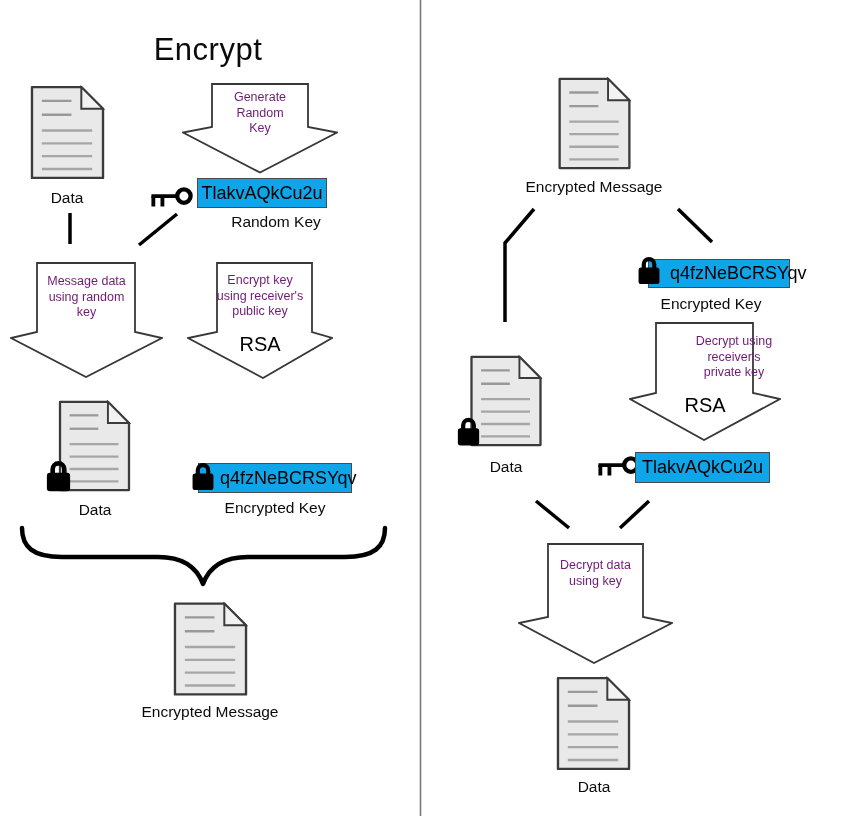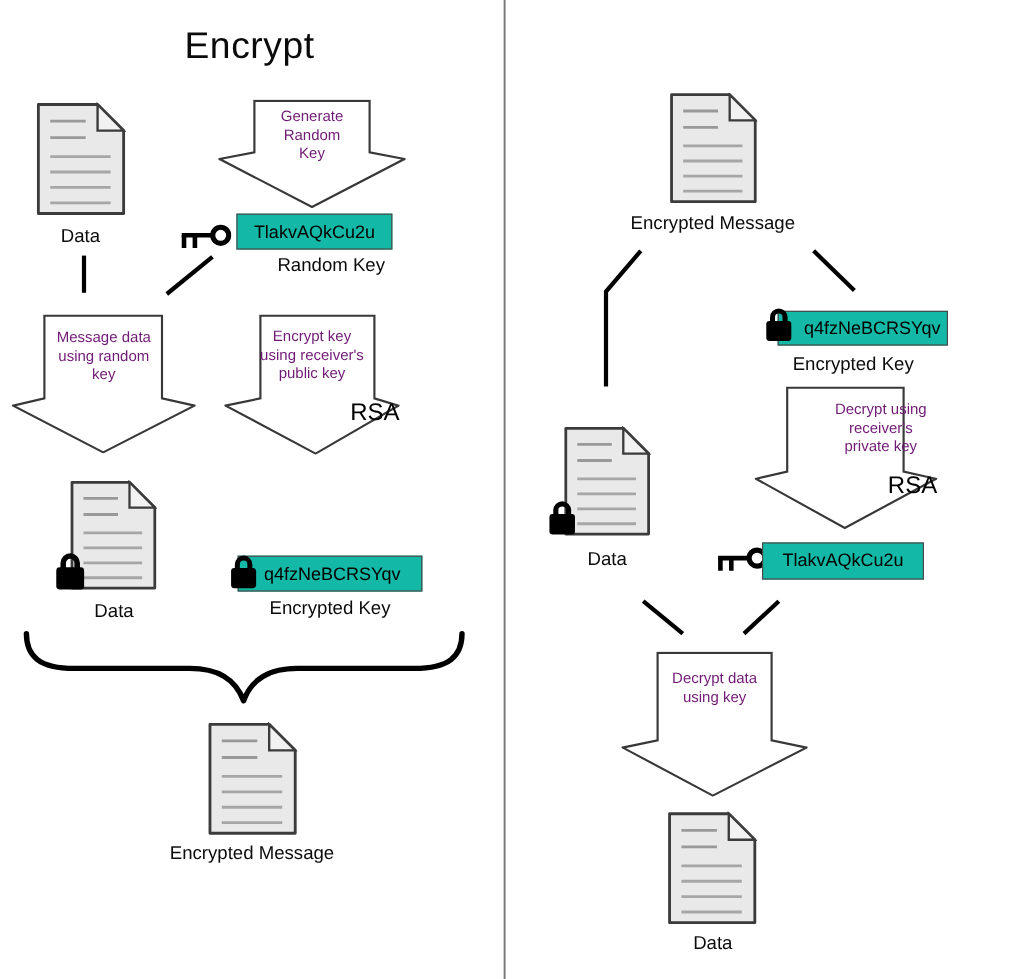--- a/index.html
+++ b/index.html
@@ -1,34 +1,34 @@
 <!DOCTYPE html>
 <html><head>
 <meta charset="utf-8">
 <style>
   html,body{margin:0;padding:0;background:#fff;}
   .canvas{
     position:relative;width:852px;height:816px;background:#ffffff;overflow:hidden;
     font-family:"Liberation Sans","DejaVu Sans",sans-serif;color:#000;
   }
   .overlay{position:absolute;left:0;top:0;pointer-events:none;}
-  .title{position:absolute;font-size:31px;color:#0b0b0b;text-align:center;letter-spacing:.5px;}
+  .title{position:absolute;font-size:31px;color:#0b0b0b;text-align:center;letter-spacing:.5px;margin-top:12px;}
   .label{position:absolute;font-size:15.5px;color:#0b0b0b;text-align:center;white-space:nowrap;}
   .keybox{
-    position:absolute;background:#14b8a6;border:1.6px solid #4a4a4a;
+    position:absolute;background:#0ea5e9;border:1.6px solid #4a4a4a;
     display:flex;align-items:center;justify-content:center;
-    font-size:15px;color:#000;box-sizing:border-box;white-space:nowrap;
+    font-size:18px;color:#000;box-sizing:border-box;white-space:nowrap;
   }
   .keybox.after-lock{justify-content:flex-start;padding-left:21px;}
   .arrow-svg{position:absolute;}
   .arrow-text{
     position:absolute;font-size:12.5px;line-height:15.5px;text-align:center;
     white-space:pre-line;color:#701a75;
   }
-  .rsa{position:absolute;font-size:20px;text-align:right;color:#000;}
+  .rsa{position:absolute;font-size:20px;text-align:center;color:#000;}
   .icon{position:absolute;}
 </style>
 </head>
 <body>
 
 <div class="canvas">
 
   <svg width="0" height="0" style="position:absolute" aria-hidden="true">
     <defs>
       <symbol id="sym-doc" viewBox="0 0 76 96">

